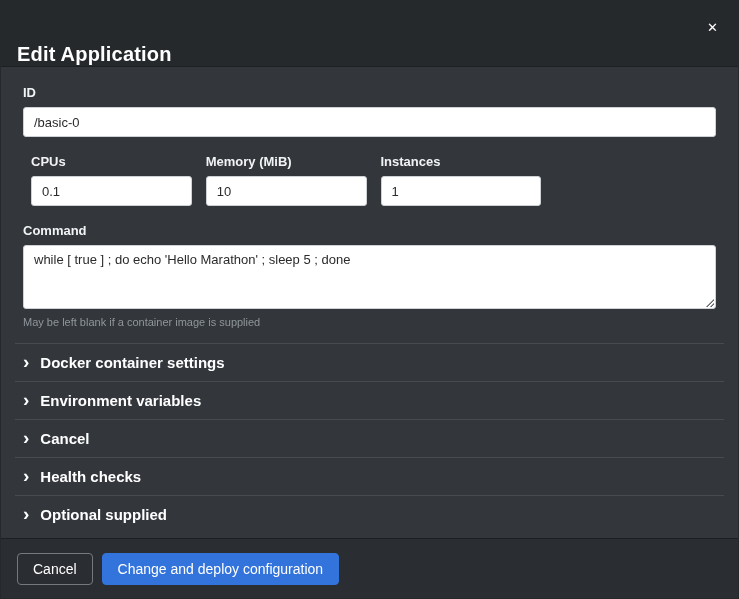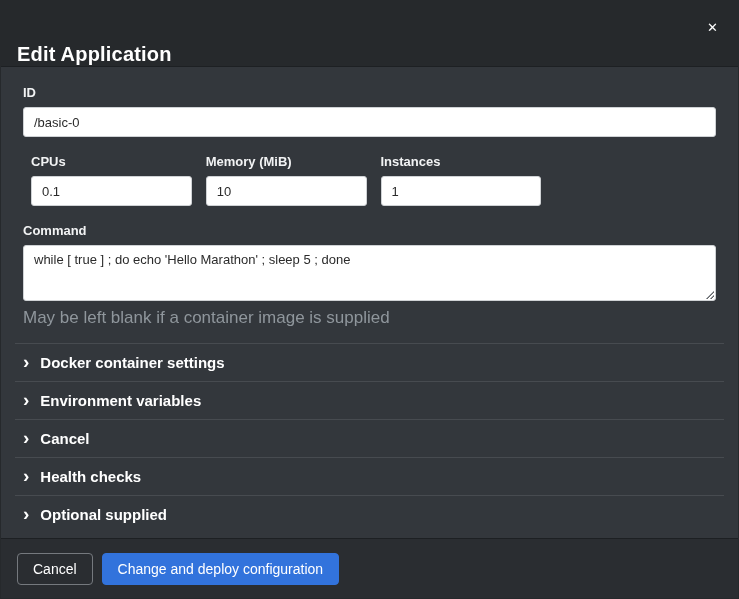--- a/index.html
+++ b/index.html
@@ -75,21 +75,21 @@
   .field-row {
     display: grid;
     grid-template-columns: repeat(4, 1fr);
     column-gap: 14px;
     margin-bottom: 17px;
     margin-left: 8px;
   }
   .textarea-wrap { position: relative; }
   .command-textarea {
     width: 100%;
-    height: 56px;
+    height: 64px;
     background: #ffffff;
     border: 1px solid #cfd2d5;
     border-radius: 3px;
     padding: 6px 10px;
     font-family: "Liberation Sans", sans-serif;
     font-size: 13px;
     color: #2b2b2b;
     resize: vertical;
     outline: none;
     display: block;
@@ -98,21 +98,21 @@
     position: absolute;
     right: 2px;
     bottom: 2px;
     width: 10px;
     height: 10px;
     background: repeating-linear-gradient(135deg, transparent 0 2px, #9aa0a6 2px 3px);
     clip-path: polygon(100% 0, 100% 100%, 0 100%);
     cursor: nwse-resize;
   }
   .help-text {
-    font-size: 17px;
+    font-size: 11px;
     color: #8f969c;
     margin-top: 7px;
     margin-bottom: 15px;
   }
   
   .sections { margin: 0 -8px; }
   .section-row {
     display: flex;
     align-items: center;
     border-top: 1px solid #474b50;

